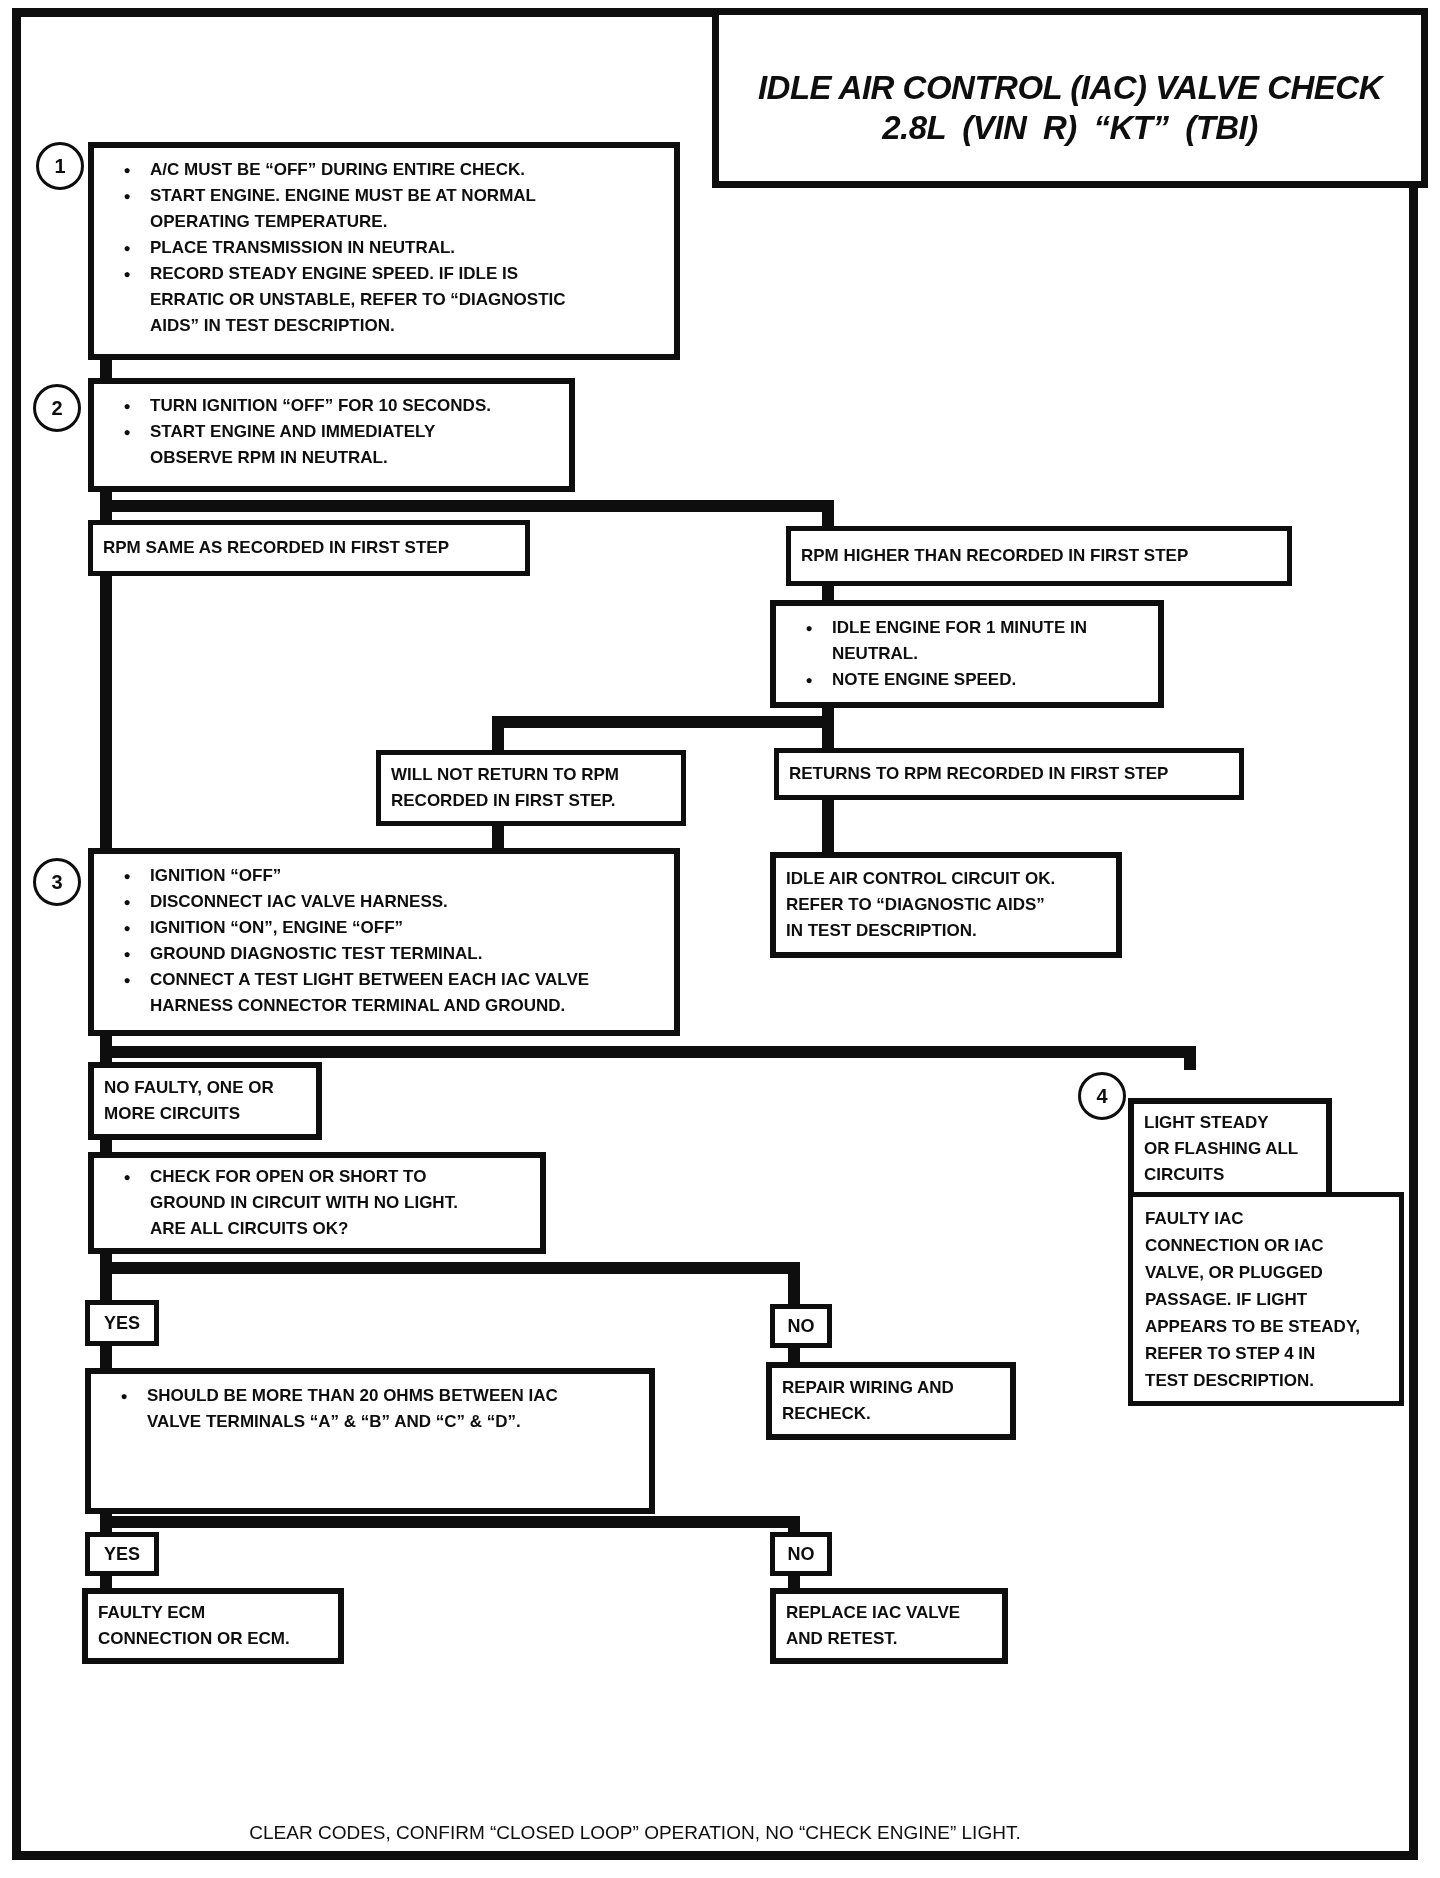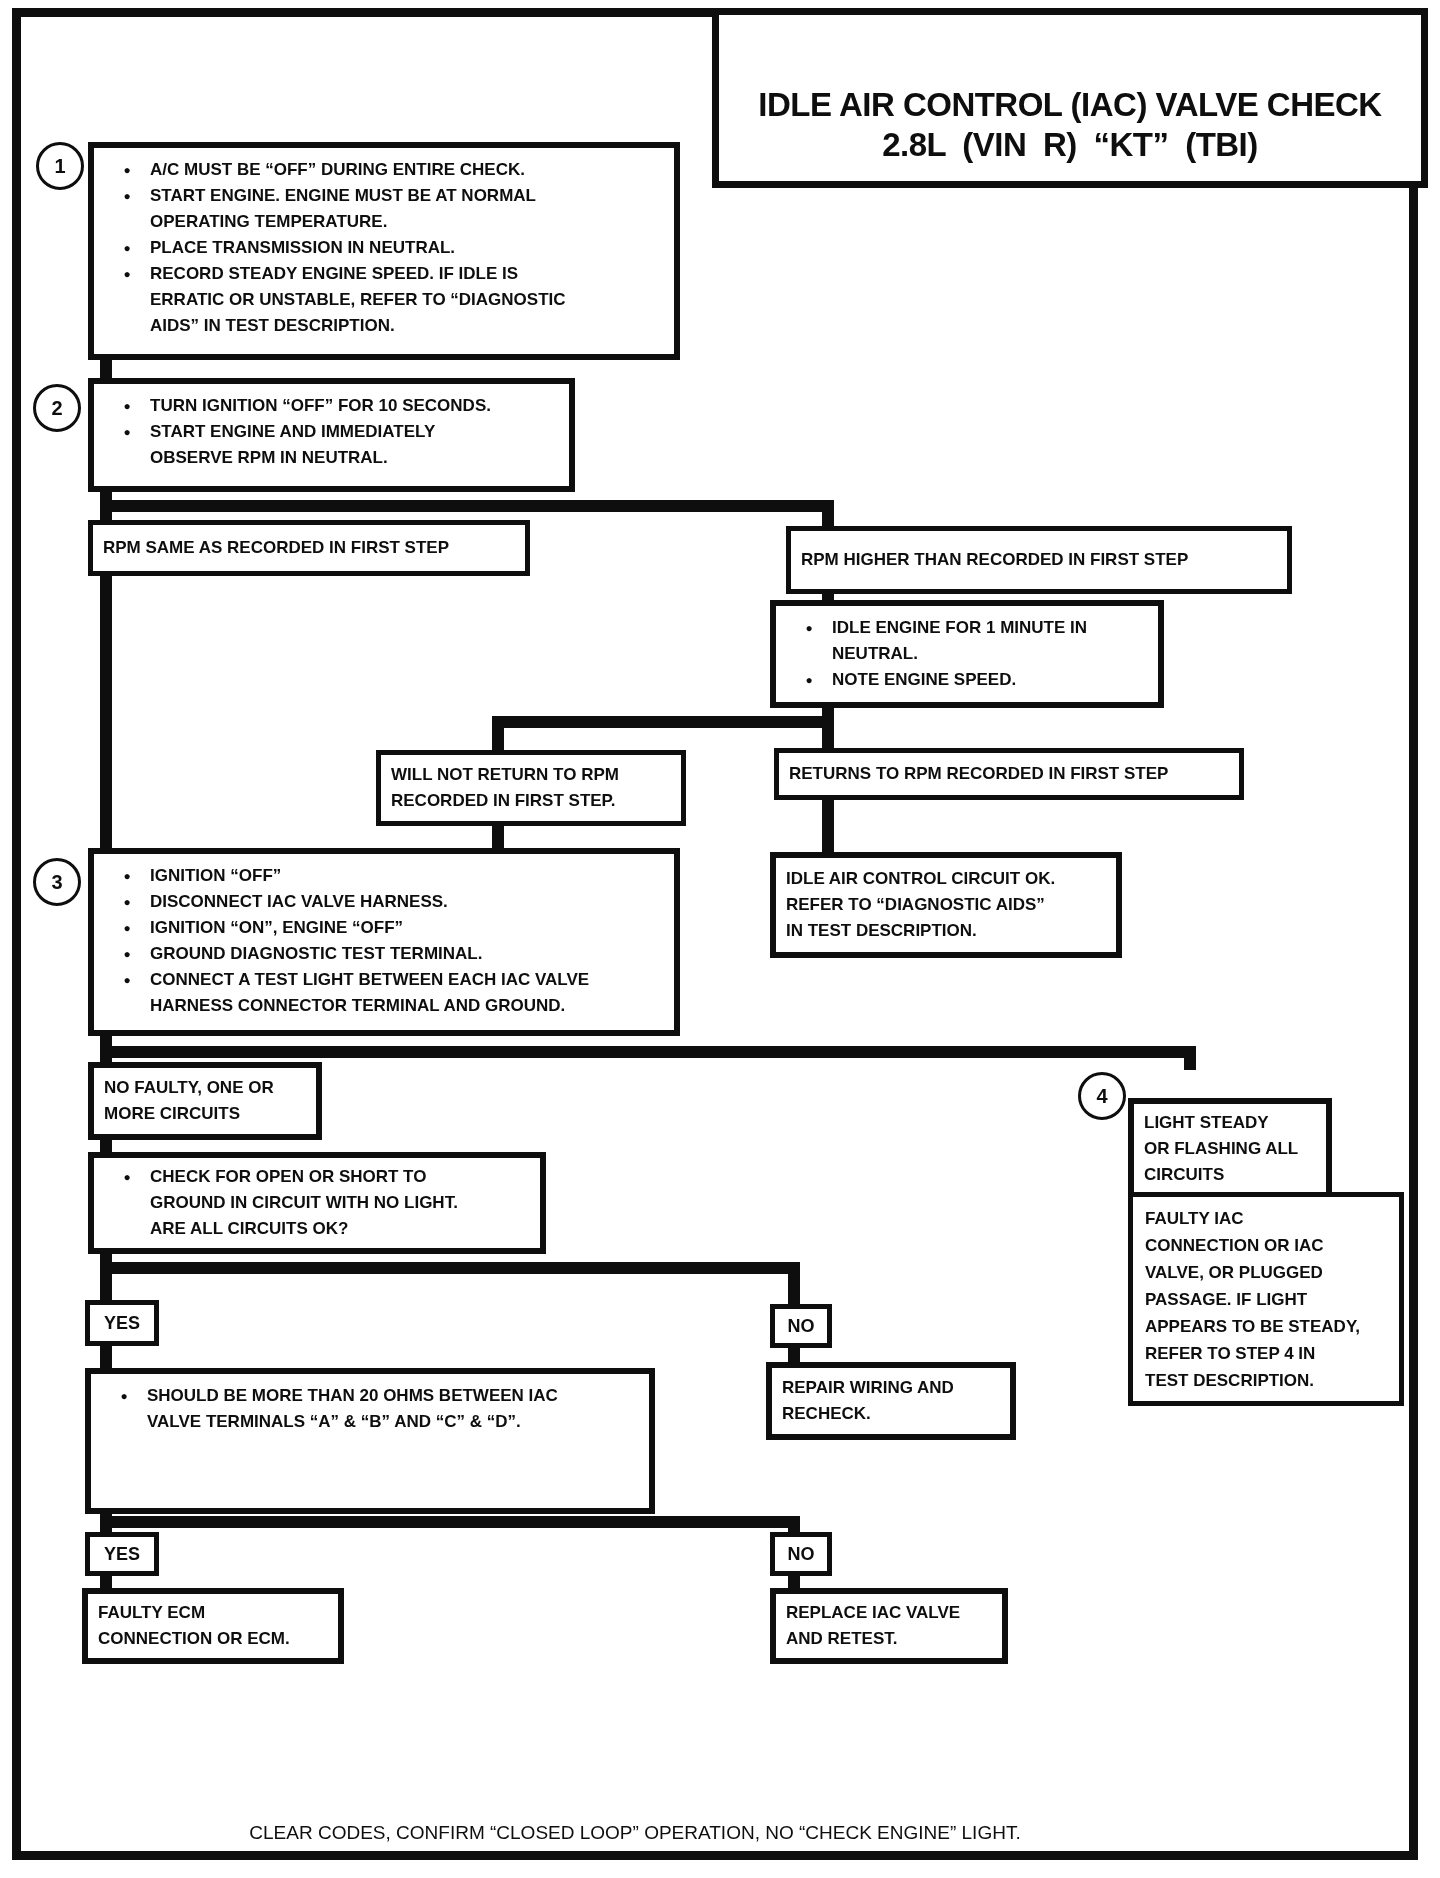--- a/index.html
+++ b/index.html
@@ -9,21 +9,21 @@
   }
   .frame{position:absolute;left:12px;top:8px;width:1406px;height:1852px;
     border:9px solid #0e0e0e;box-sizing:border-box;z-index:0;}
   .box{position:absolute;background:#ffffff;border:5px solid #0e0e0e;
     box-sizing:border-box;z-index:2;font-weight:700;}
   .bd6{border-width:6px;}
   .bd7{border-width:7px;}
   .v,.h{position:absolute;background:#0e0e0e;z-index:1;}
   .title-box{left:712px;top:8px;width:716px;height:180px;display:flex;
     flex-direction:column;justify-content:flex-end;align-items:center;
-    padding-bottom:16px;}
+    padding-bottom:33px;font-style:italic;}
   .t1{font-size:33px;font-weight:800;letter-spacing:-0.5px;line-height:40px;}
   .t2{font-size:33px;font-weight:800;letter-spacing:-0.5px;line-height:40px;word-spacing:8px;}
   .blt{padding:9px 14px 6px 10px;font-size:17px;line-height:26px;}
   .row{display:flex;}
   .dot{width:46px;text-align:center;font-size:12px;line-height:26px;flex:none;}
   .tx{flex:1;}
   .ln{display:block;}
   .lbl{font-size:17px;line-height:26px;padding:6px 10px;}
   .vcenter{display:flex;flex-direction:column;justify-content:center;}
   .circ{position:absolute;width:42px;height:42px;border:3.5px solid #0e0e0e;
@@ -128,21 +128,21 @@
       <span class="tx">
         <span class="ln">START ENGINE  AND IMMEDIATELY</span>
         <span class="ln">OBSERVE RPM IN NEUTRAL.</span>
       </span>
     </div>
 </div>
 
 <div class="box lbl vcenter" style="left:88px;top:520px;width:442px;height:56px;">
   <span class="ln">RPM SAME AS RECORDED IN FIRST STEP</span>
 </div>
-<div class="box lbl vcenter" style="left:786px;top:526px;width:506px;height:68px;">
+<div class="box lbl vcenter" style="left:786px;top:526px;width:506px;height:60px;">
   <span class="ln">RPM HIGHER THAN RECORDED IN FIRST STEP</span>
 </div>
 
 <div class="box bd6 blt" style="left:770px;top:600px;width:394px;height:108px;">
   <div class="row">
       <span class="dot">●</span>
       <span class="tx">
         <span class="ln">IDLE ENGINE FOR 1 MINUTE IN</span>
         <span class="ln">NEUTRAL.</span>
       </span>

